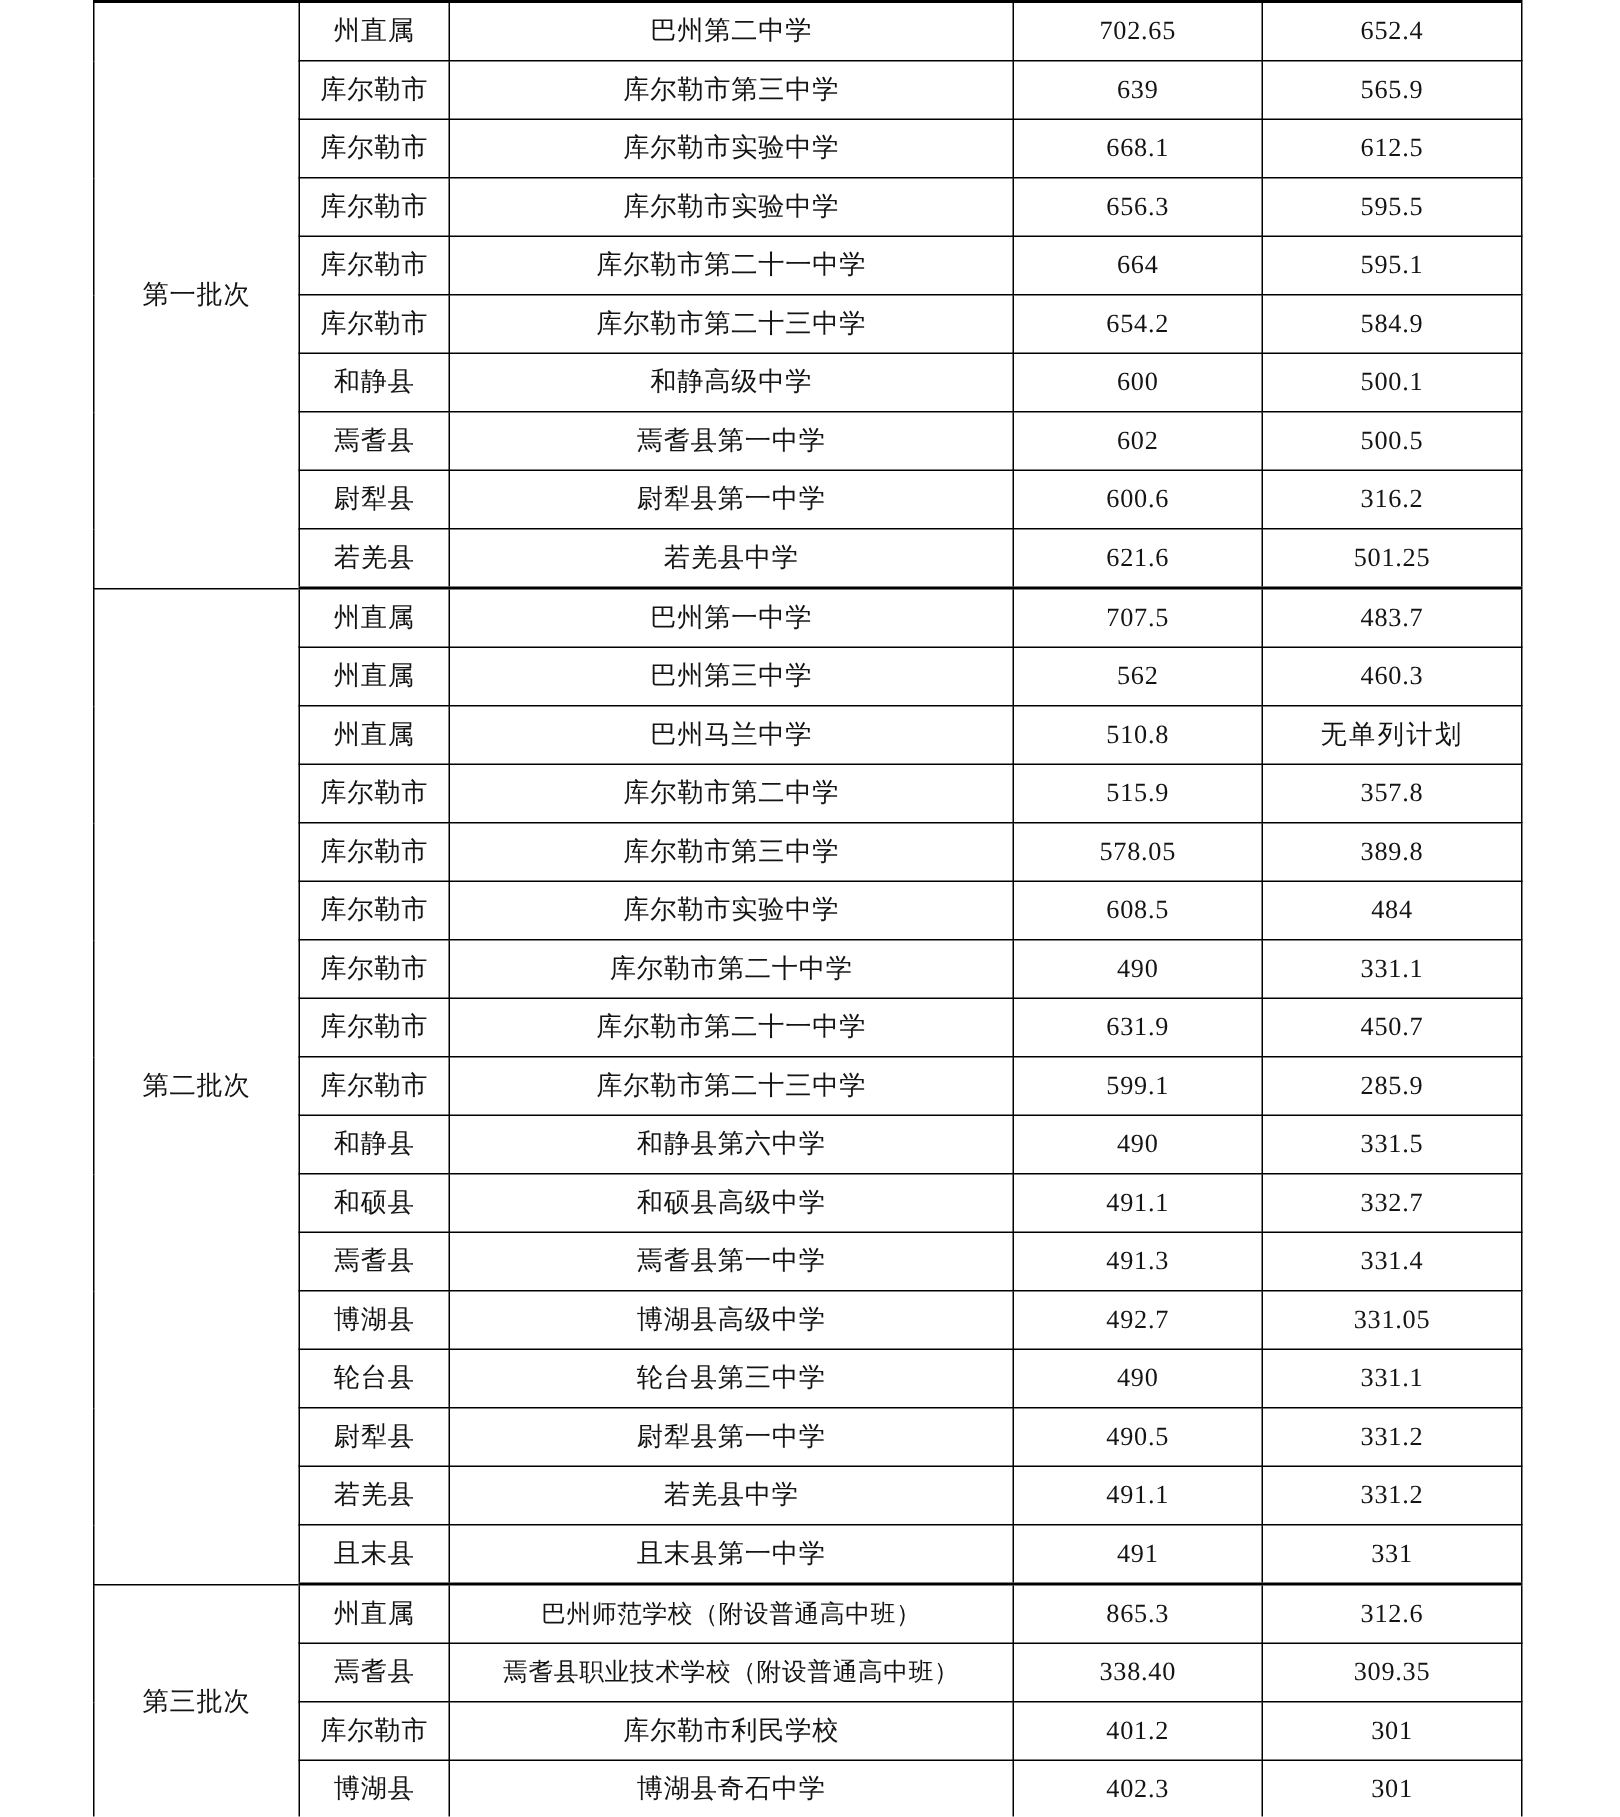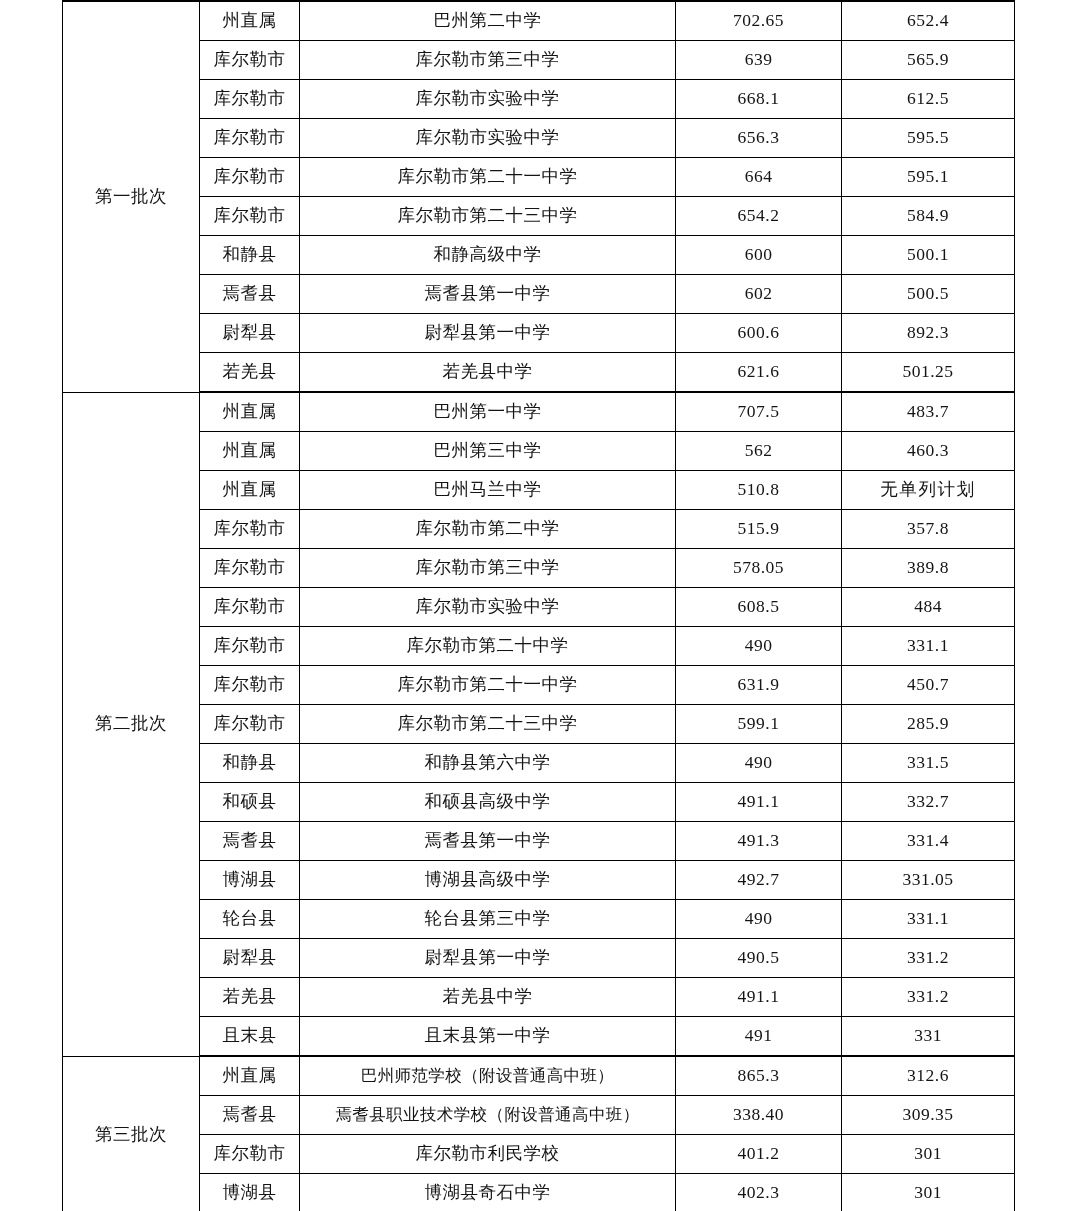--- a/index.html
+++ b/index.html
@@ -143,21 +143,21 @@
         <tr>
           <td class="region-cell">焉耆县</td>
           <td class="school-cell">焉耆县第一中学</td>
           <td class="score-cell">602</td>
           <td class="score-cell edge-right">500.5</td>
         </tr>
         <tr>
           <td class="region-cell">尉犁县</td>
           <td class="school-cell">尉犁县第一中学</td>
           <td class="score-cell">600.6</td>
-          <td class="score-cell edge-right">892.3</td>
+          <td class="score-cell edge-right">316.2</td>
         </tr>
         <tr class="band-end">
           <td class="region-cell">若羌县</td>
           <td class="school-cell">若羌县中学</td>
           <td class="score-cell">621.6</td>
           <td class="score-cell edge-right">501.25</td>
         </tr>
         <tr>
           <td class="batch-cell" rowspan="17">第二批次</td>
           <td class="region-cell">州直属</td>

